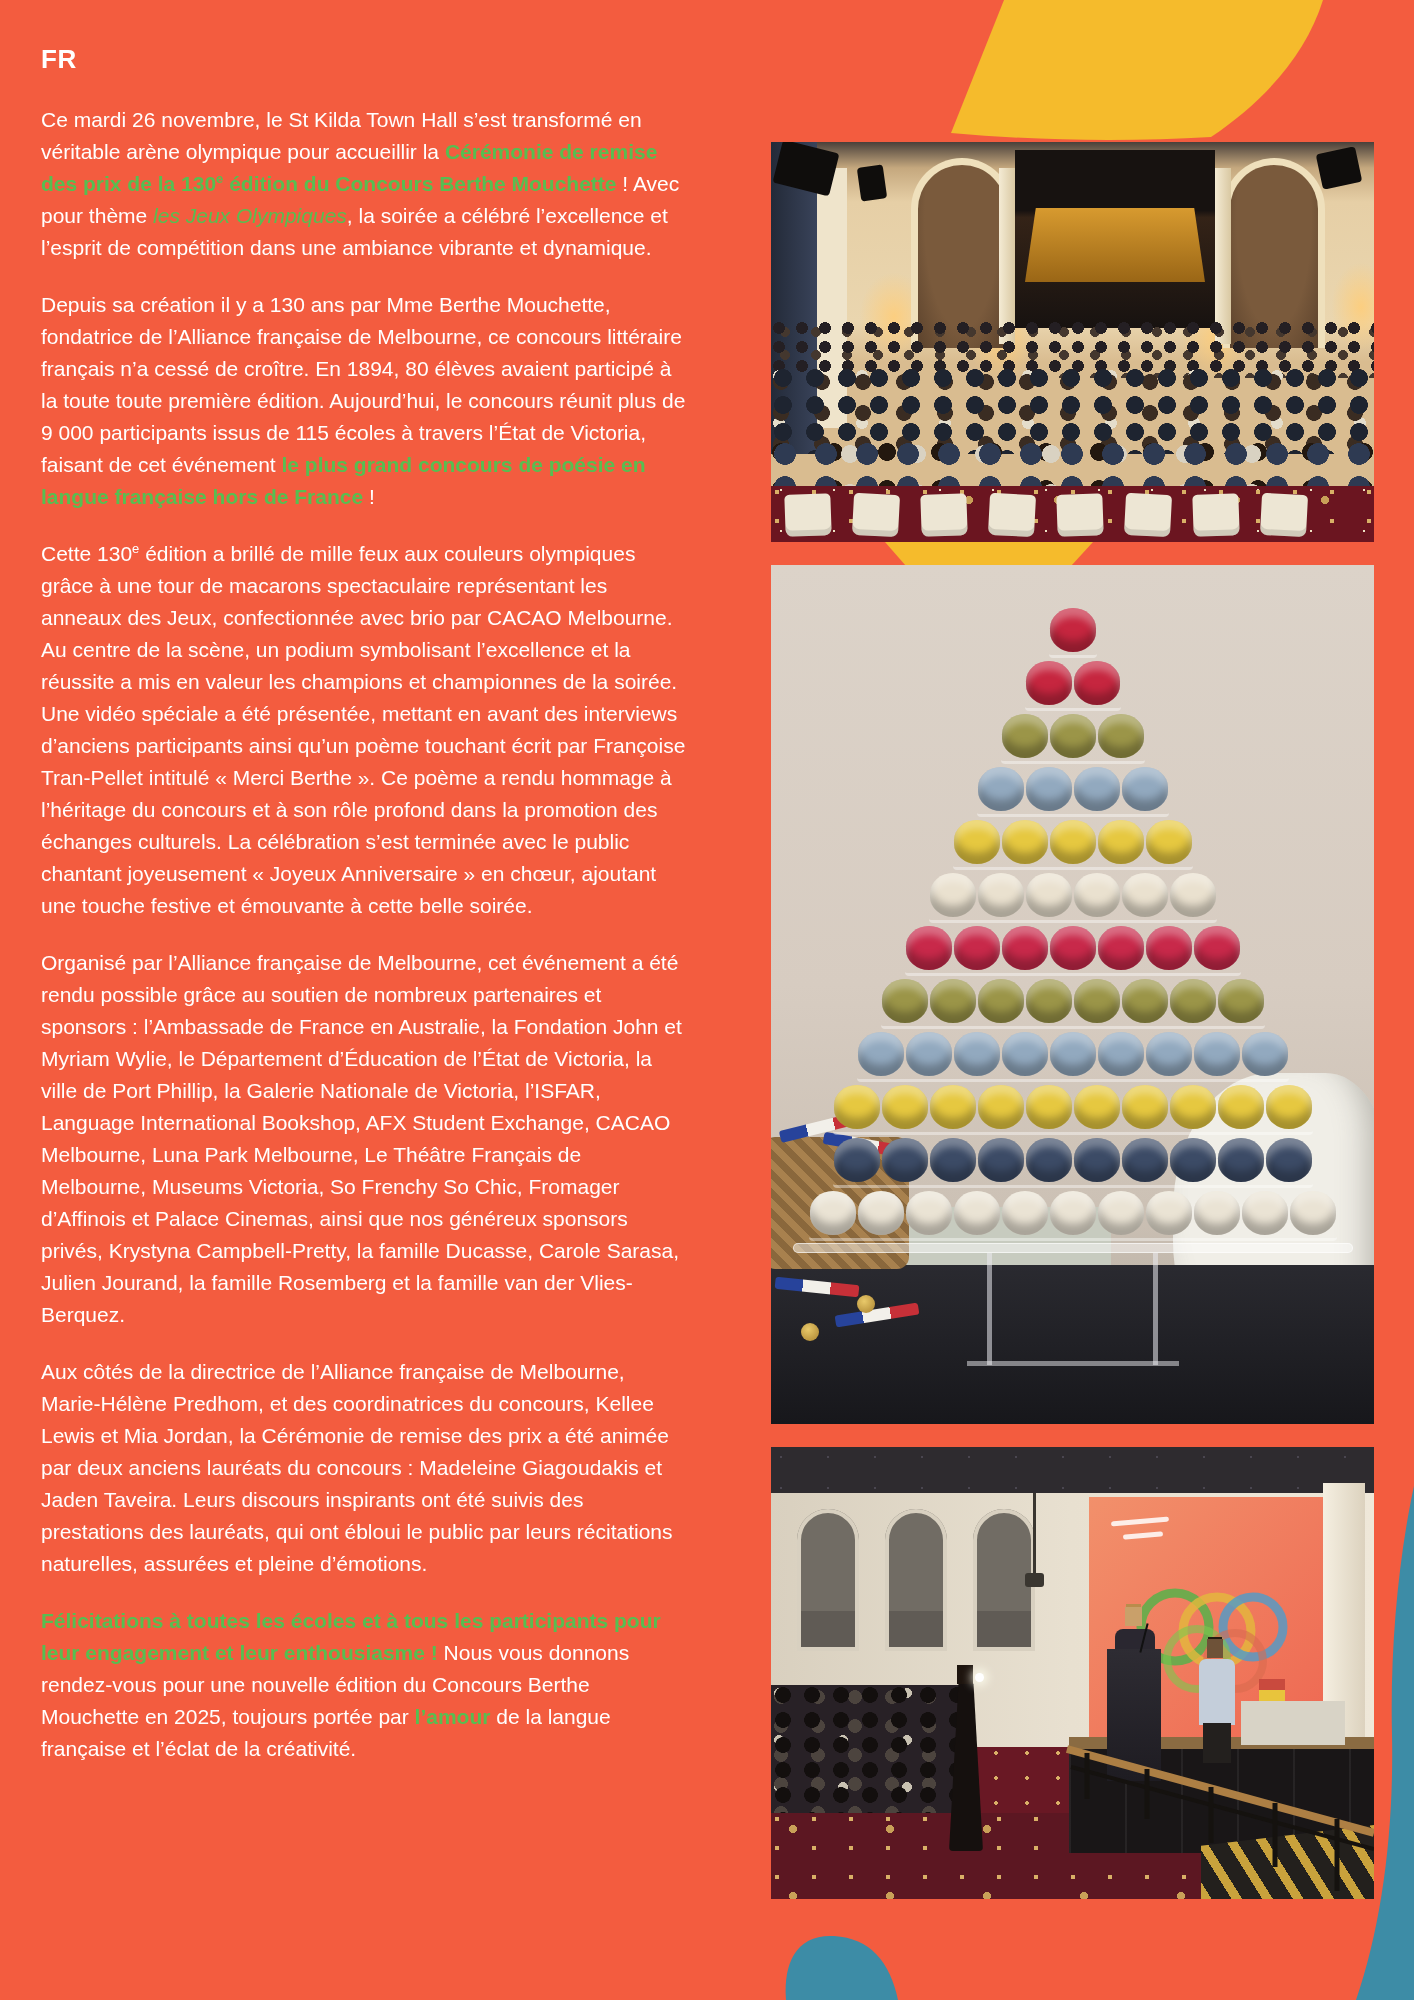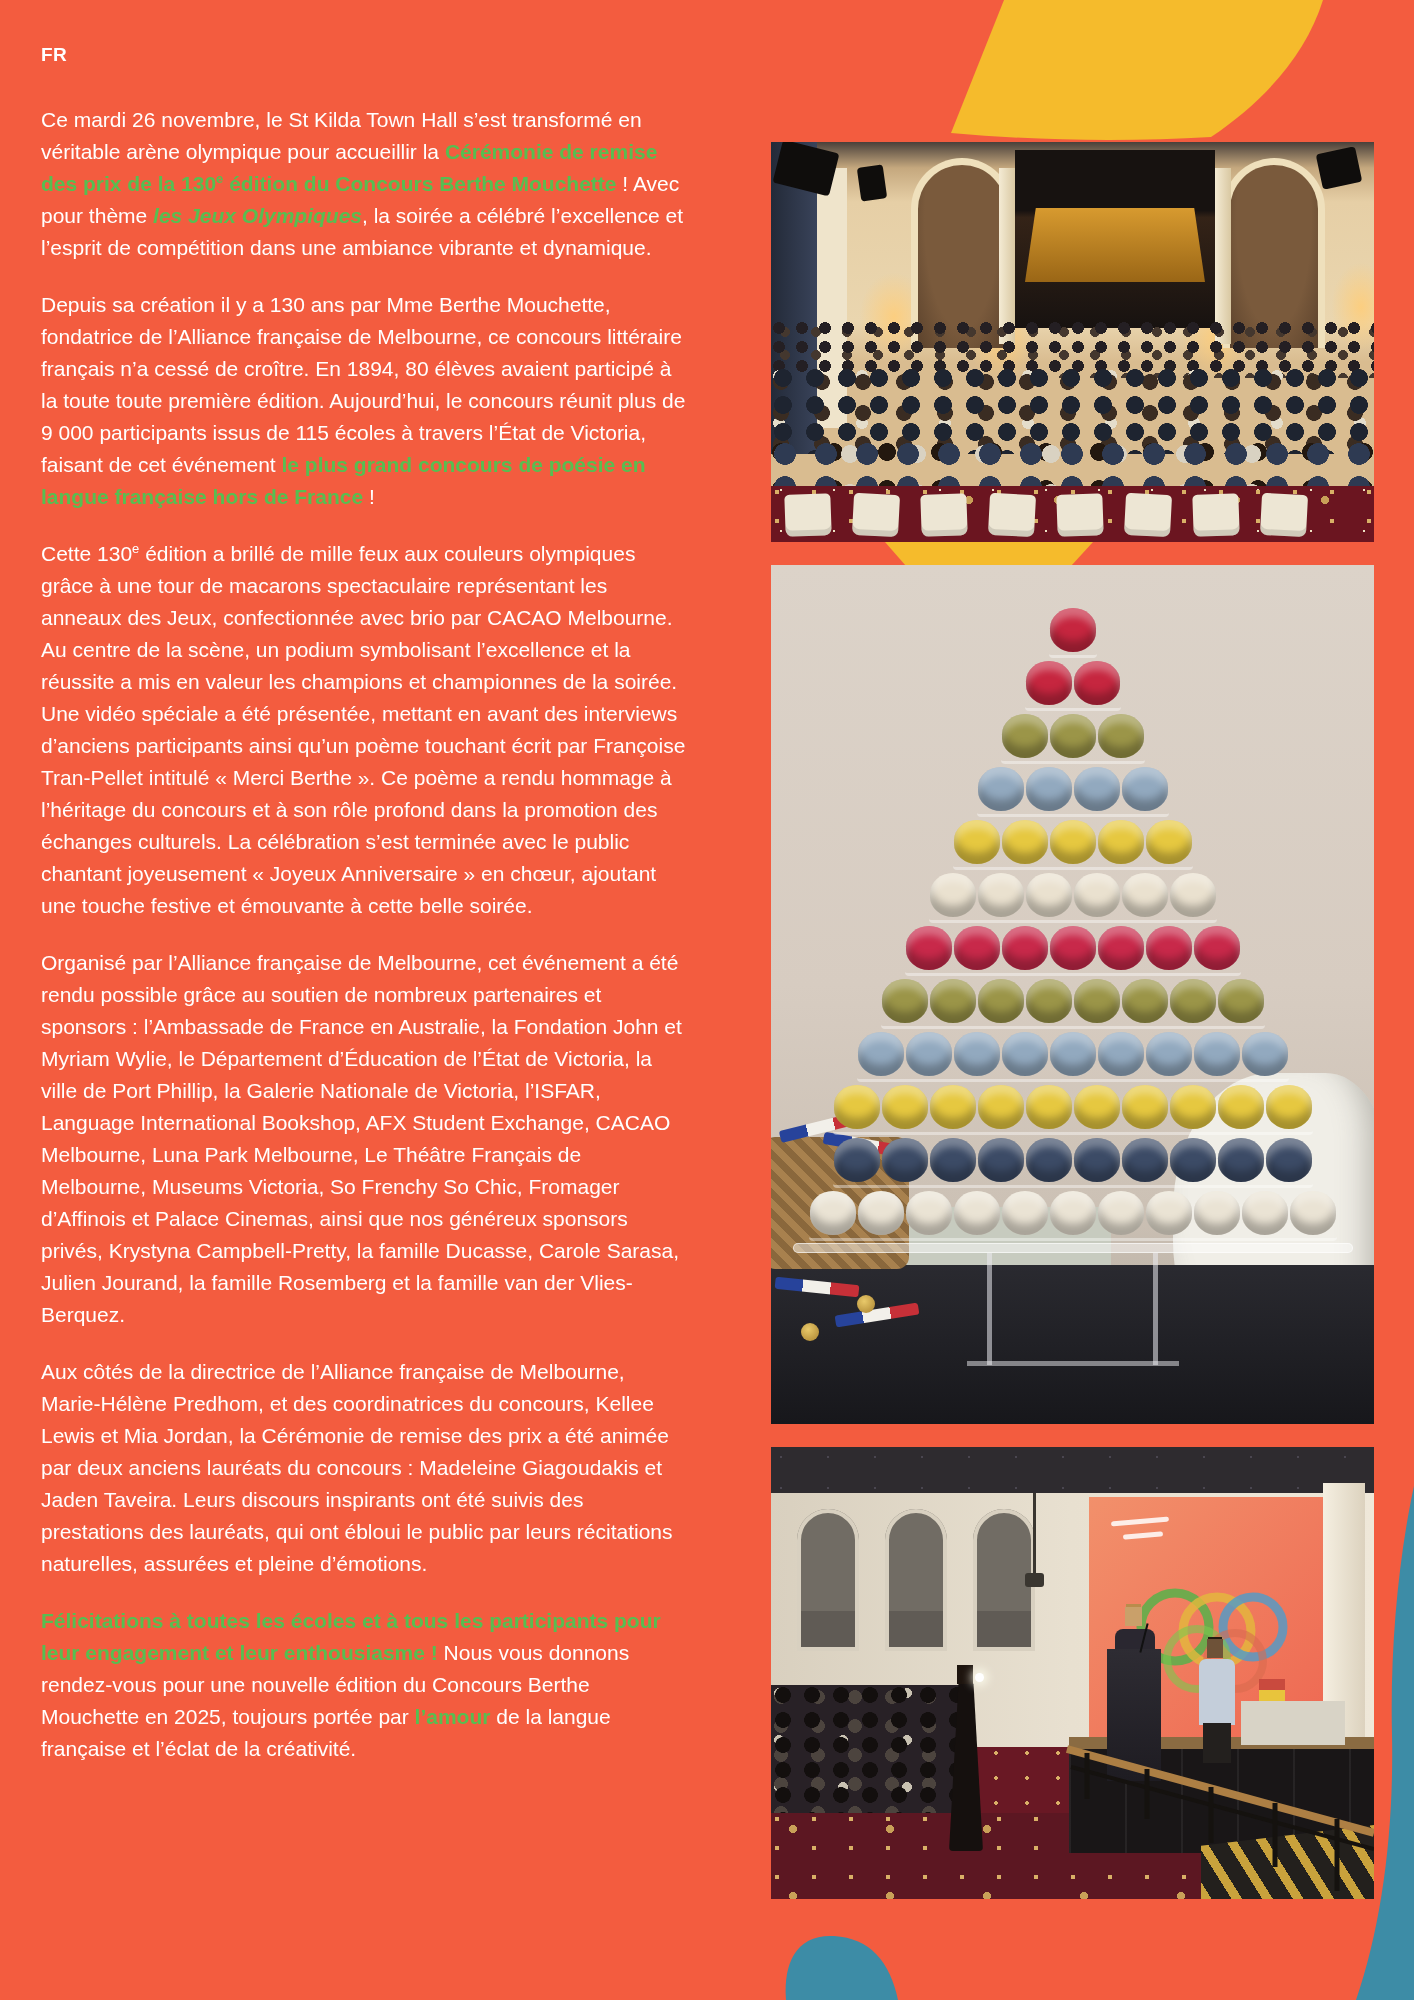--- a/index.html
+++ b/index.html
@@ -4,26 +4,26 @@
 <style>
   * { margin:0; padding:0; box-sizing:border-box; }
   html,body { background:#F35C3F; }
   .page {
     position:relative; width:1414px; height:2000px; overflow:hidden;
     background:#F35C3F; font-family:"Liberation Sans", sans-serif; color:#FFFFFF;
   }
   .decor { position:absolute; left:0; top:0; width:1414px; height:2000px; z-index:0; pointer-events:none; }
 
   
-  .lang-label { position:absolute; left:41px; top:44px; font-size:19px; font-weight:bold; z-index:2; letter-spacing:.5px; }
+  .lang-label { position:absolute; left:41px; top:44px; font-size:26px; font-weight:bold; z-index:2; letter-spacing:.5px; }
   .article { position:absolute; left:41px; top:104px; width:646px; z-index:2; }
   .para { font-size:21px; line-height:32px; margin:0 0 25px 0; color:#FFFFFF; }
   .para:last-child { margin-bottom:0; }
   .run-g   { color:#57BE51; font-weight:bold; }
-  .run-gi  { color:#57BE51; font-weight:bold; font-style:italic; }
+  .run-gi  { color:#57BE51; font-weight:normal; font-style:italic; }
   .para sup { font-size:13px; line-height:0; vertical-align:super; }
   sup.run-gsup { color:#57BE51; font-weight:bold; }
 
   
   .photo { position:absolute; left:771px; width:603px; overflow:hidden; z-index:1; }
   .photo * { position:absolute; }
 
   
   .p1 { top:142px; height:400px; background:linear-gradient(180deg,#4A403A 0,#C5A87E 26px,#E6CFA6 60px,#EAD6AF 180px,#D9BC90 220px); }
   .p1-curtain { left:0; top:0; width:46px; height:312px; background:linear-gradient(90deg,#232A38,#39435A); }

